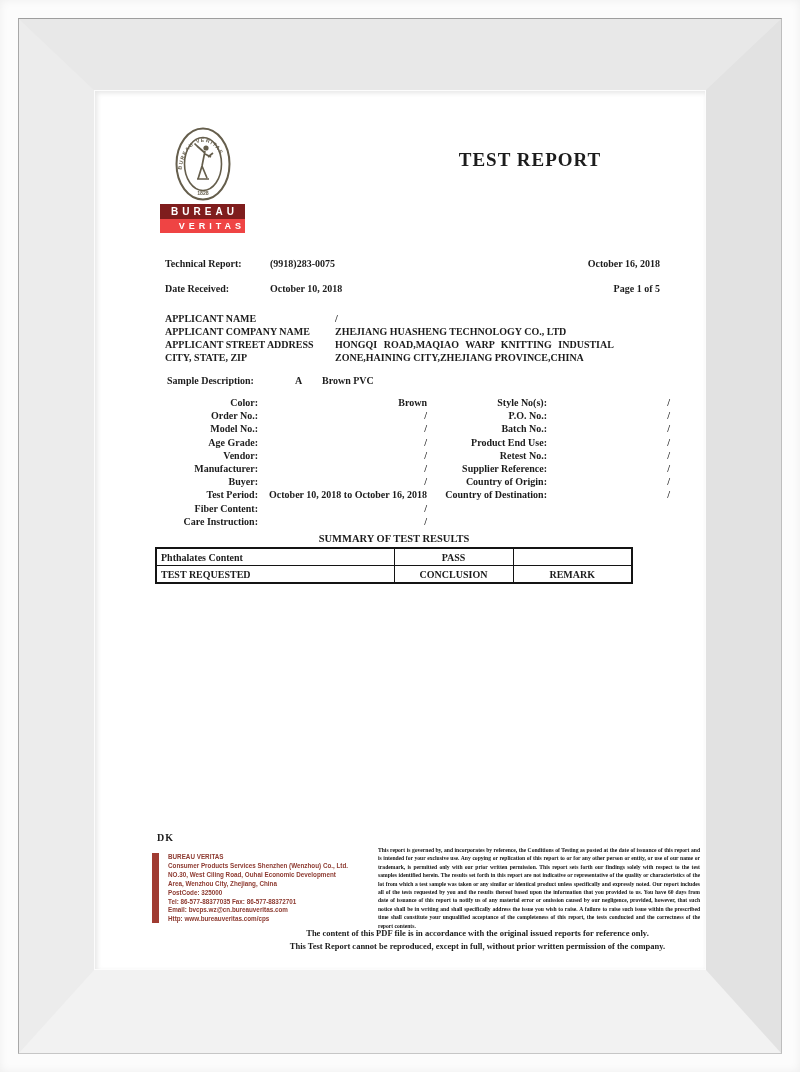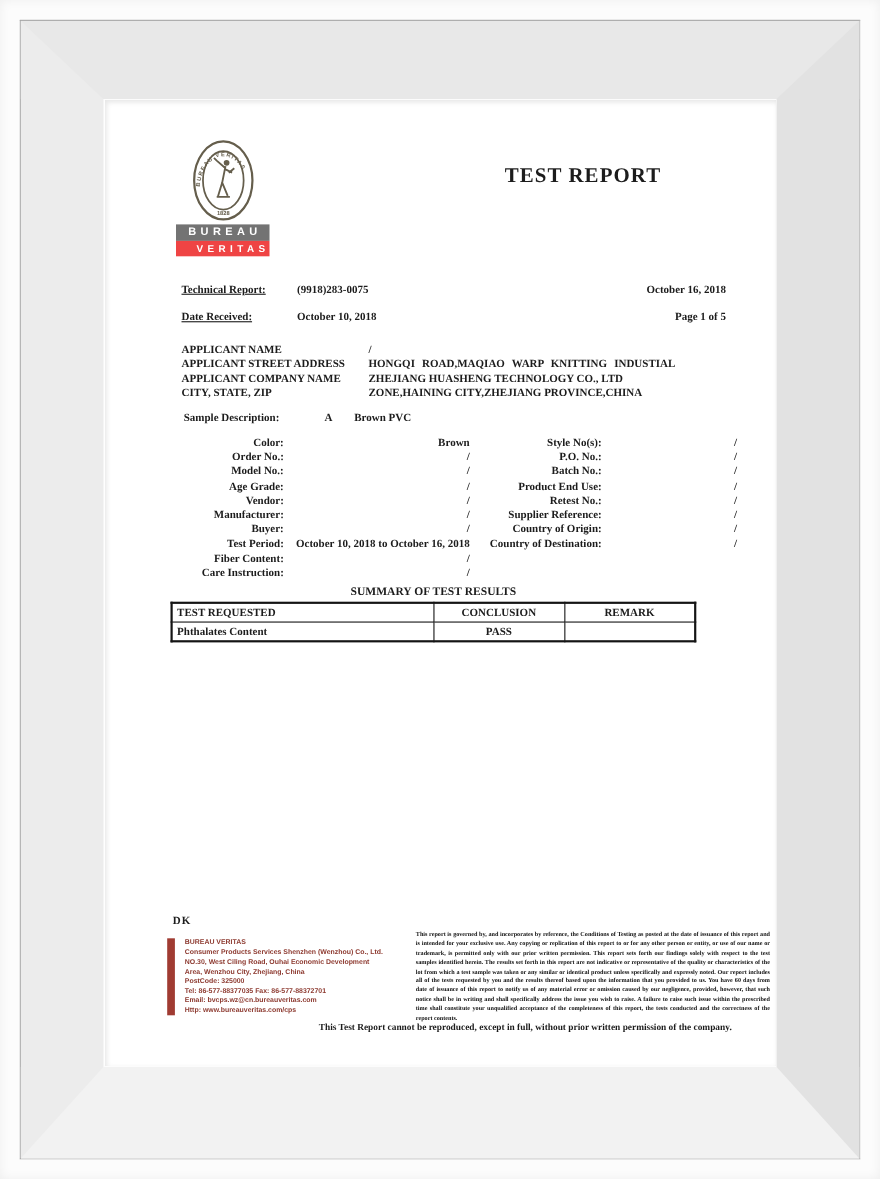--- a/index.html
+++ b/index.html
@@ -10,33 +10,33 @@
   .frame-bevel{position:absolute;left:19px;top:19px;right:19px;bottom:19px;
                border-style:solid;border-width:71px 75px 83px 75px;
                border-color:#e8e8e8 #e2e2e2 #f2f2f2 #ececec;background:transparent;}
   
   .page{position:absolute;left:95px;top:91px;width:610px;height:878px;background:#ffffff;
         box-shadow:inset 2px 2px 5px rgba(0,0,0,0.10);
         font-family:"Liberation Serif",serif;font-weight:bold;color:#1c1c1c;}
   
   .logo{position:absolute;left:65px;top:36px;width:85px;}
   .logo svg{display:block;margin:0 auto;}
-  .logo-bureau{margin-top:3px;height:15px;line-height:15px;background:#737373;color:#fff;
+  .logo-bureau{margin-top:3px;height:15px;line-height:15px;background:#7f1d1d;color:#fff;
                text-align:center;font-family:"Liberation Sans",sans-serif;font-size:10px;
                font-weight:bold;letter-spacing:4px;text-indent:4px;}
   .logo-veritas{height:14px;line-height:14px;background:#ef4444;color:#fff;text-align:right;
                 font-family:"Liberation Sans",sans-serif;font-size:9px;font-weight:bold;
                 letter-spacing:4px;text-indent:4px;}
   
   .title{position:absolute;left:250px;top:58px;width:370px;text-align:center;
          font-size:19px;letter-spacing:1px;}
   
   .meta{position:absolute;left:70px;top:167px;width:495px;font-size:10px;}
   .meta-row{display:flex;margin-bottom:14px;}
-  .meta-label{width:105px;text-decoration:underline;}
+  .meta-label{width:105px;}
   .meta-value{width:230px;}
   .meta-right{margin-left:auto;text-align:right;}
   
   .applicant{position:absolute;left:70px;top:221px;width:505px;font-size:10px;line-height:13px;}
   .app-row{display:flex;}
   .app-label{width:170px;flex:none;}
   .app-value{flex:1;}
   .app-value.justify{word-spacing:4px;}
   
   .sample{position:absolute;left:72px;top:284px;width:400px;font-size:10px;display:flex;}
@@ -109,26 +109,26 @@
         <span class="meta-right">Page 1 of 5</span>
       </div>
     </div>
 
     <div class="applicant">
       <div class="app-row">
         <span class="app-label">APPLICANT NAME</span>
         <span class="app-value">/</span>
       </div>
       <div class="app-row">
+        <span class="app-label">APPLICANT COMPANY NAME</span>
+        <span class="app-value">ZHEJIANG HUASHENG TECHNOLOGY CO., LTD</span>
+      </div>
+      <div class="app-row">
         <span class="app-label">APPLICANT STREET ADDRESS</span>
         <span class="app-value justify">HONGQI ROAD,MAQIAO WARP KNITTING INDUSTIAL</span>
-      </div>
-      <div class="app-row">
-        <span class="app-label">APPLICANT COMPANY NAME</span>
-        <span class="app-value">ZHEJIANG HUASHENG TECHNOLOGY CO., LTD</span>
       </div>
       <div class="app-row">
         <span class="app-label">CITY, STATE, ZIP</span>
         <span class="app-value">ZONE,HAINING CITY,ZHEJIANG PROVINCE,CHINA</span>
       </div>
     </div>
 
     <div class="sample">
       <span class="sample-label">Sample Description:</span>
       <span class="sample-index">A</span>
@@ -211,43 +211,44 @@
             <span class="d-label">Country of Destination:</span>
             <span class="d-value">/</span>
           </div>
       </div>
     </div>
 
     <div class="summary-title">SUMMARY OF TEST RESULTS</div>
     <table class="summary">
       <tbody>
           <tr>
+        <td class="c-test">Phthalates Content</td>
+        <td class="c-conc">PASS</td>
+        <td class="c-rem"></td>
+      </tr>
+      <tr>
         <th class="c-test">TEST REQUESTED</th>
         <th class="c-conc">CONCLUSION</th>
         <th class="c-rem">REMARK</th>
-      </tr>
-      <tr>
-        <td class="c-test">Phthalates Content</td>
-        <td class="c-conc">PASS</td>
-        <td class="c-rem"></td>
       </tr>
     </tbody>
       </table>
 
     <div class="dk">DK</div>
     <div class="addr-bar"></div>
     <div class="addr">
       <div>BUREAU VERITAS</div>
       <div>Consumer Products Services Shenzhen (Wenzhou) Co., Ltd.</div>
       <div>NO.30, West Ciling Road, Ouhai Economic Development</div>
       <div>Area, Wenzhou City, Zhejiang, China</div>
       <div>PostCode: 325000</div>
       <div>Tel: 86-577-88377035      Fax: 86-577-88372701</div>
       <div>Email: bvcps.wz@cn.bureauveritas.com</div>
       <div>Http: www.bureauveritas.com/cps</div>
     </div>
     <div class="disclaimer">This report is governed by, and incorporates by reference, the Conditions of Testing as posted at the date of issuance of this report and is intended for your exclusive use. Any copying or replication of this report to or for any other person or entity, or use of our name or trademark, is permitted only with our prior written permission. This report sets forth our findings solely with respect to the test samples identified herein. The results set forth in this report are not indicative or representative of the quality or characteristics of the lot from which a test sample was taken or any similar or identical product unless specifically and expressly noted. Our report includes all of the tests requested by you and the results thereof based upon the information that you provided to us. You have 60 days from date of issuance of this report to notify us of any material error or omission caused by our negligence, provided, however, that such notice shall be in writing and shall specifically address the issue you wish to raise. A failure to raise such issue within the prescribed time shall constitute your unqualified acceptance of the completeness of this report, the tests conducted and the correctness of the report contents.</div>
     <div class="notes">
+      <div>The content of this PDF file is in accordance with the original issued reports for reference only.</div>
       <div>This Test Report cannot be reproduced, except in full, without prior written permission of the company.</div>
     </div>
 
   </div>
 </div>
 
 </body></html>

